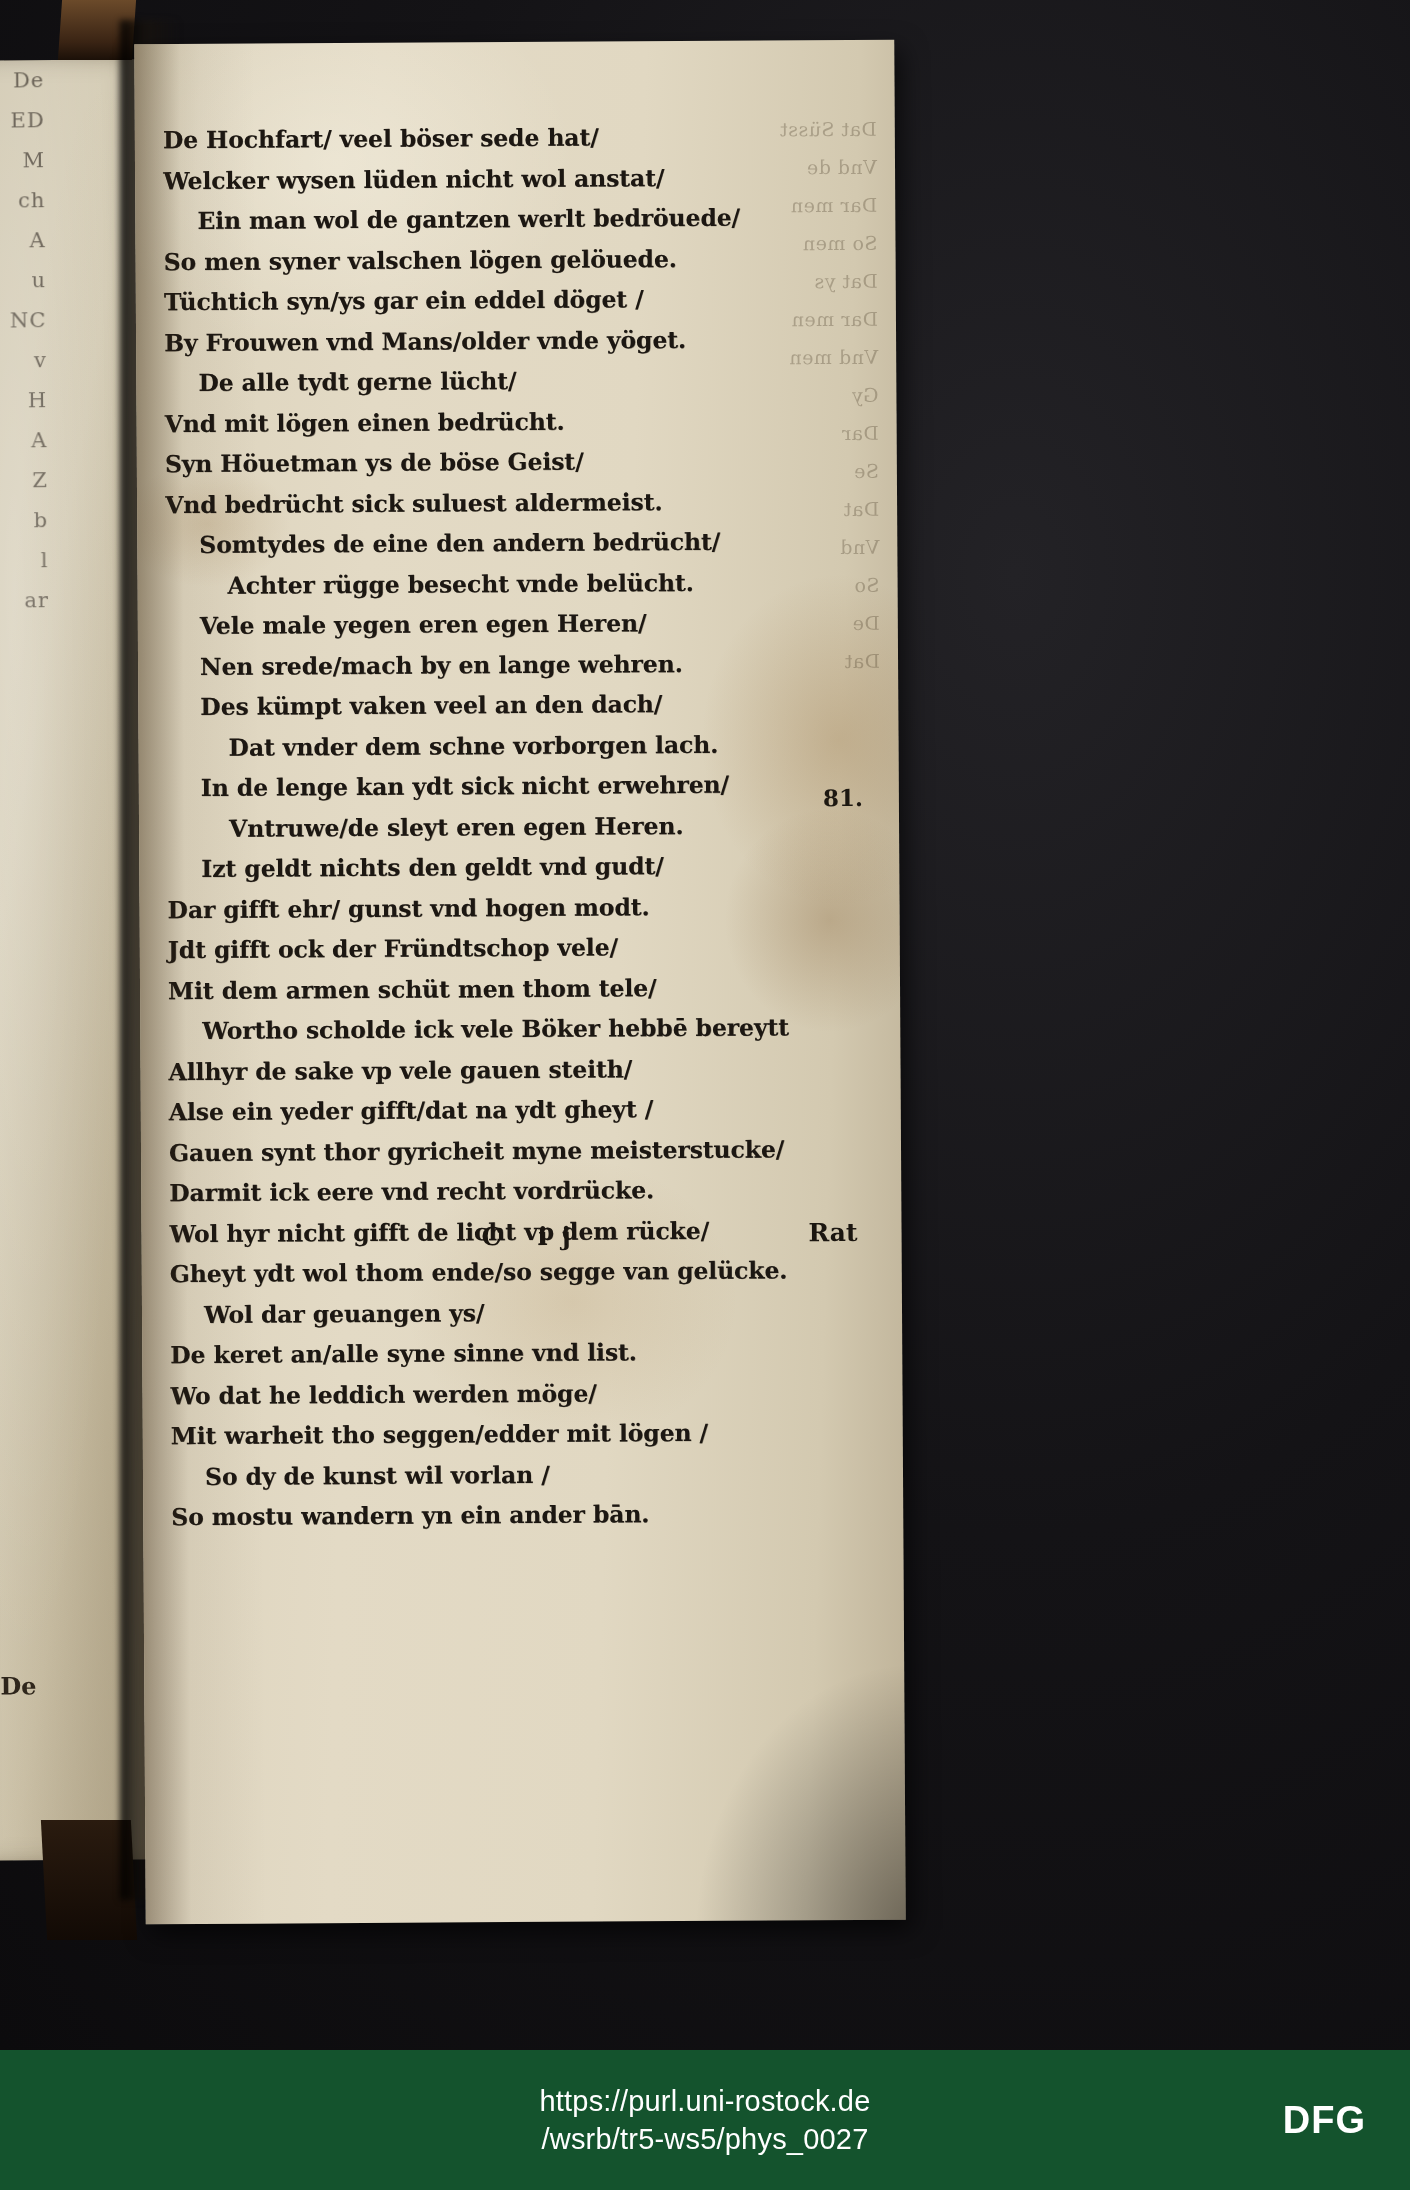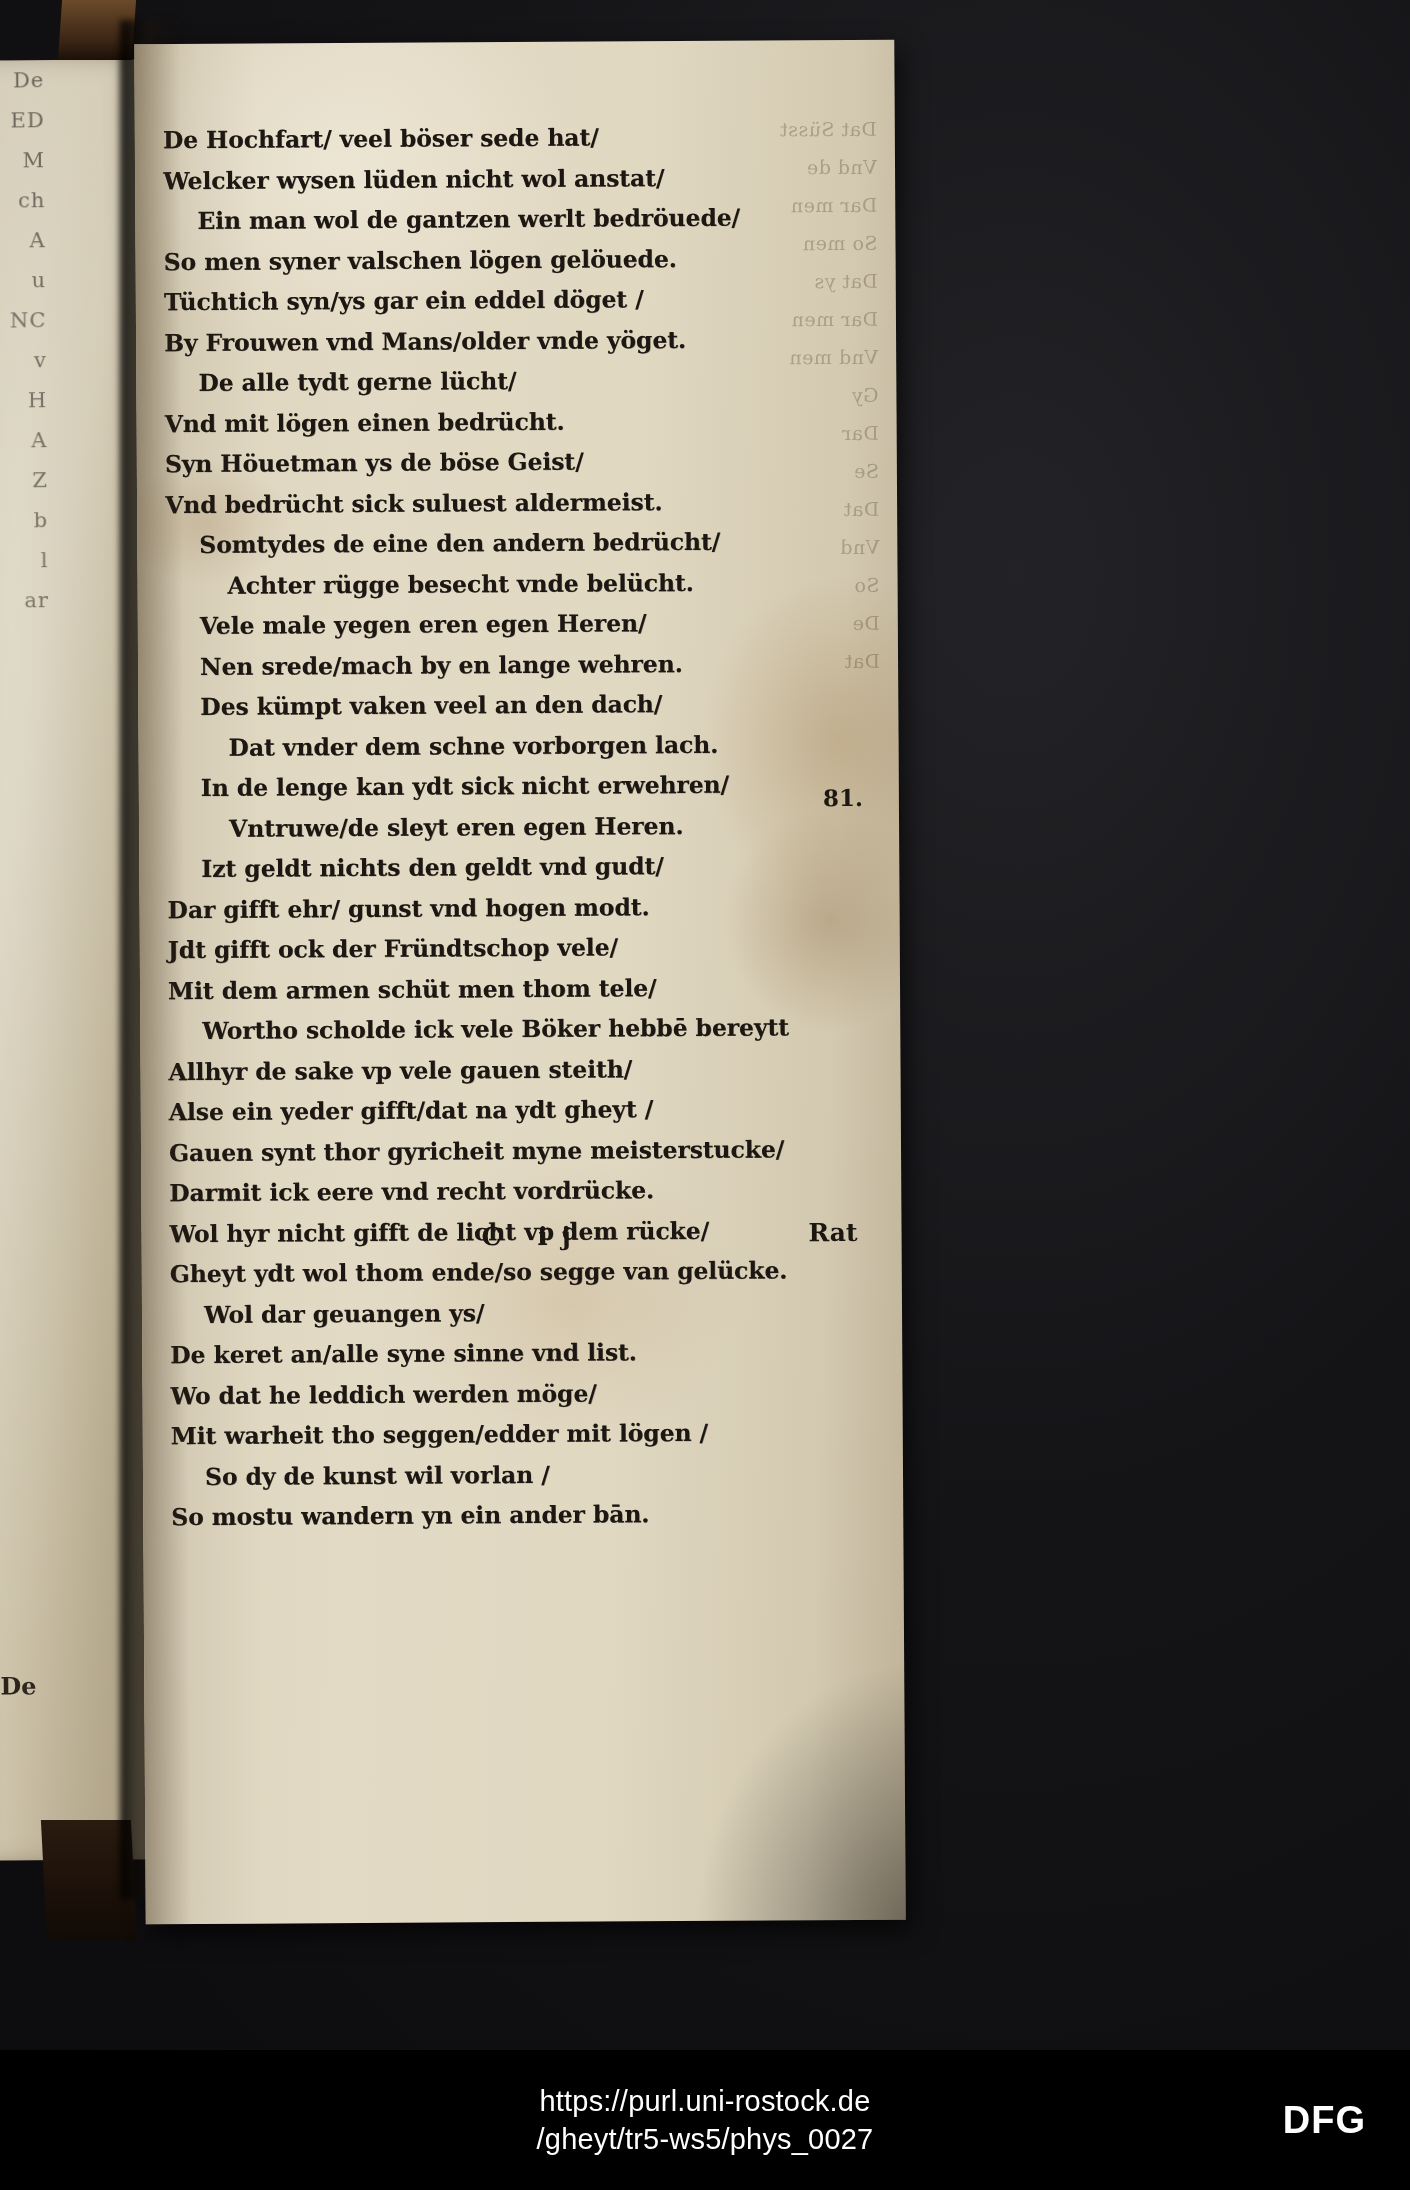--- a/index.html
+++ b/index.html
@@ -212,21 +212,21 @@
     pointer-events: none;
   }
 
   
   .footer {
     position: absolute;
     left: 0;
     bottom: 0;
     width: 1410px;
     height: 140px;
-    background: #000000;
+    background: #14532d;
     display: flex;
     align-items: center;
     justify-content: center;
   }
   .footer-url {
     color: #ffffff;
     font-family: "Liberation Sans", sans-serif;
     font-size: 29px;
     line-height: 38px;
     text-align: center;
@@ -336,18 +336,18 @@
     <div class="folio">81.</div>
     <div class="signature">C ij</div>
     <div class="catchword">Rat</div>
 
     <div class="edge-curl"></div>
   </div>
 
   <div class="footer">
     <div class="footer-url">
       <div>https://purl.uni-rostock.de</div>
-      <div>/gheyt/tr5-ws5/phys_0027</div>
+      <div>/wsrb/tr5-ws5/phys_0027</div>
     </div>
     <div class="dfg-logo">DFG</div>
   </div>
 
 </div>
 
 </body></html>

